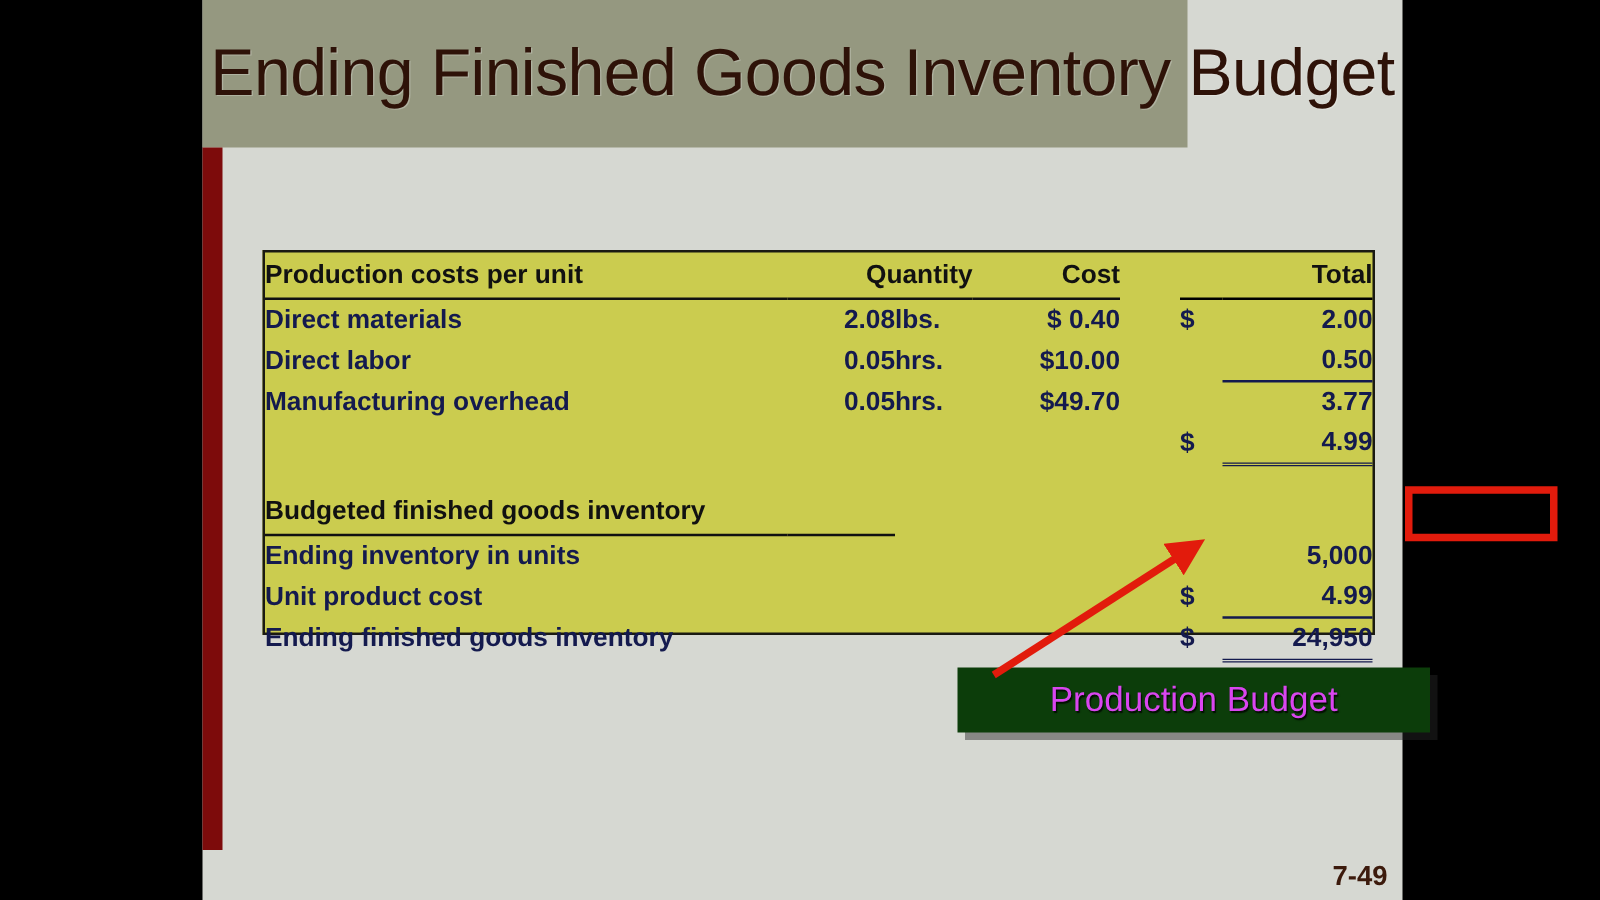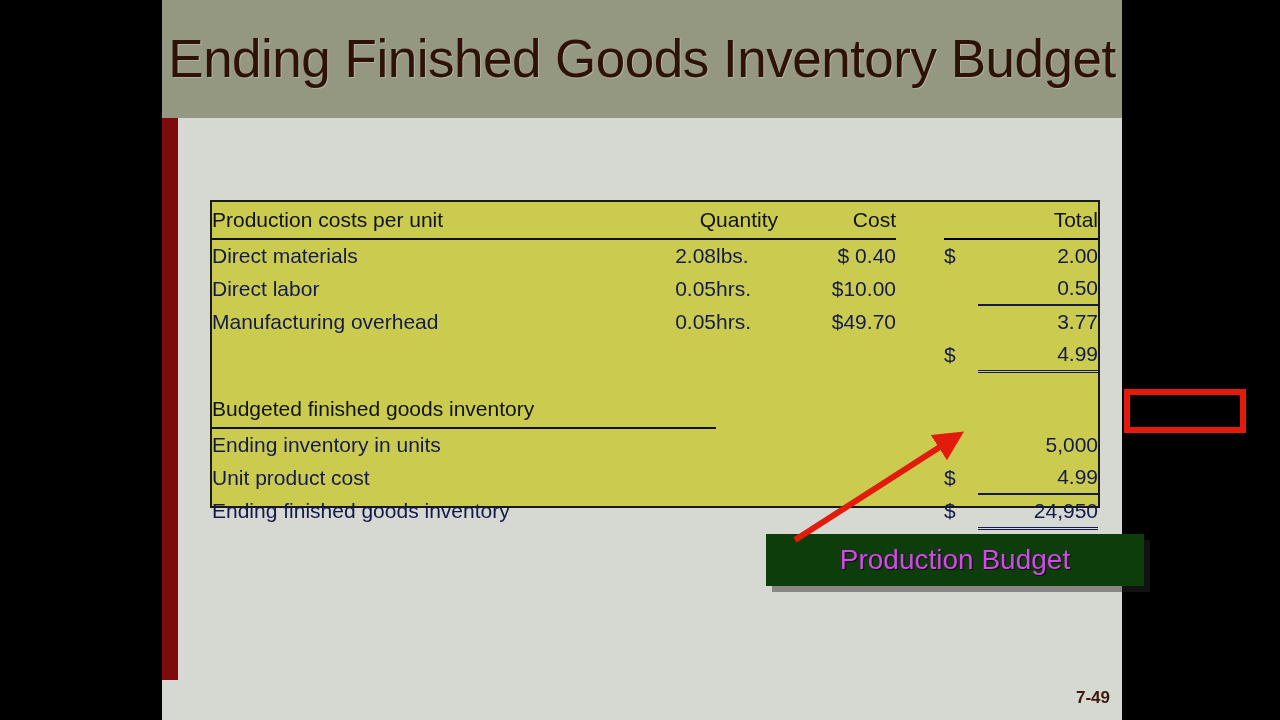--- a/index.html
+++ b/index.html
@@ -22,21 +22,21 @@
     width: 960px;
     height: 720px;
     background: #d6d8d2;
   }
 
   
   #title-band {
     position: absolute;
     left: 0;
     top: 0;
-    width: 960px;
+    width: 788px;
     height: 118px;
     background: #959880;
   }
   #title-text {
     position: absolute;
     left: 0;
     top: 0;
     width: 960px;
     height: 118px;
     line-height: 118px;
@@ -73,21 +73,21 @@
   }
   table.grid {
     border-collapse: collapse;
     width: 100%;
     table-layout: fixed;
   }
   table.grid td {
     padding: 0;
     font-family: "Liberation Sans", sans-serif;
     font-size: 21px;
-    font-weight: normal;
+    font-weight: bold;
     color: #141a4e;
     height: 32px;
     vertical-align: middle;
     white-space: nowrap;
   }
 
   
   col.c-label  { width: 418px; }
   col.c-qty    { width: 86px;  }
   col.c-uom    { width: 62px;  }
@@ -180,21 +180,21 @@
   }
 
   
   #page-number {
     position: absolute;
     left: 880px;
     top: 688px;
     width: 68px;
     text-align: right;
     font-family: "Liberation Sans", sans-serif;
-    font-size: 17px;
+    font-size: 22px;
     font-weight: bold;
     color: #3c1a0c;
   }
 </style>
 </head>
 <body>
 
 <div id="slide">
 
   <div id="title-band">

